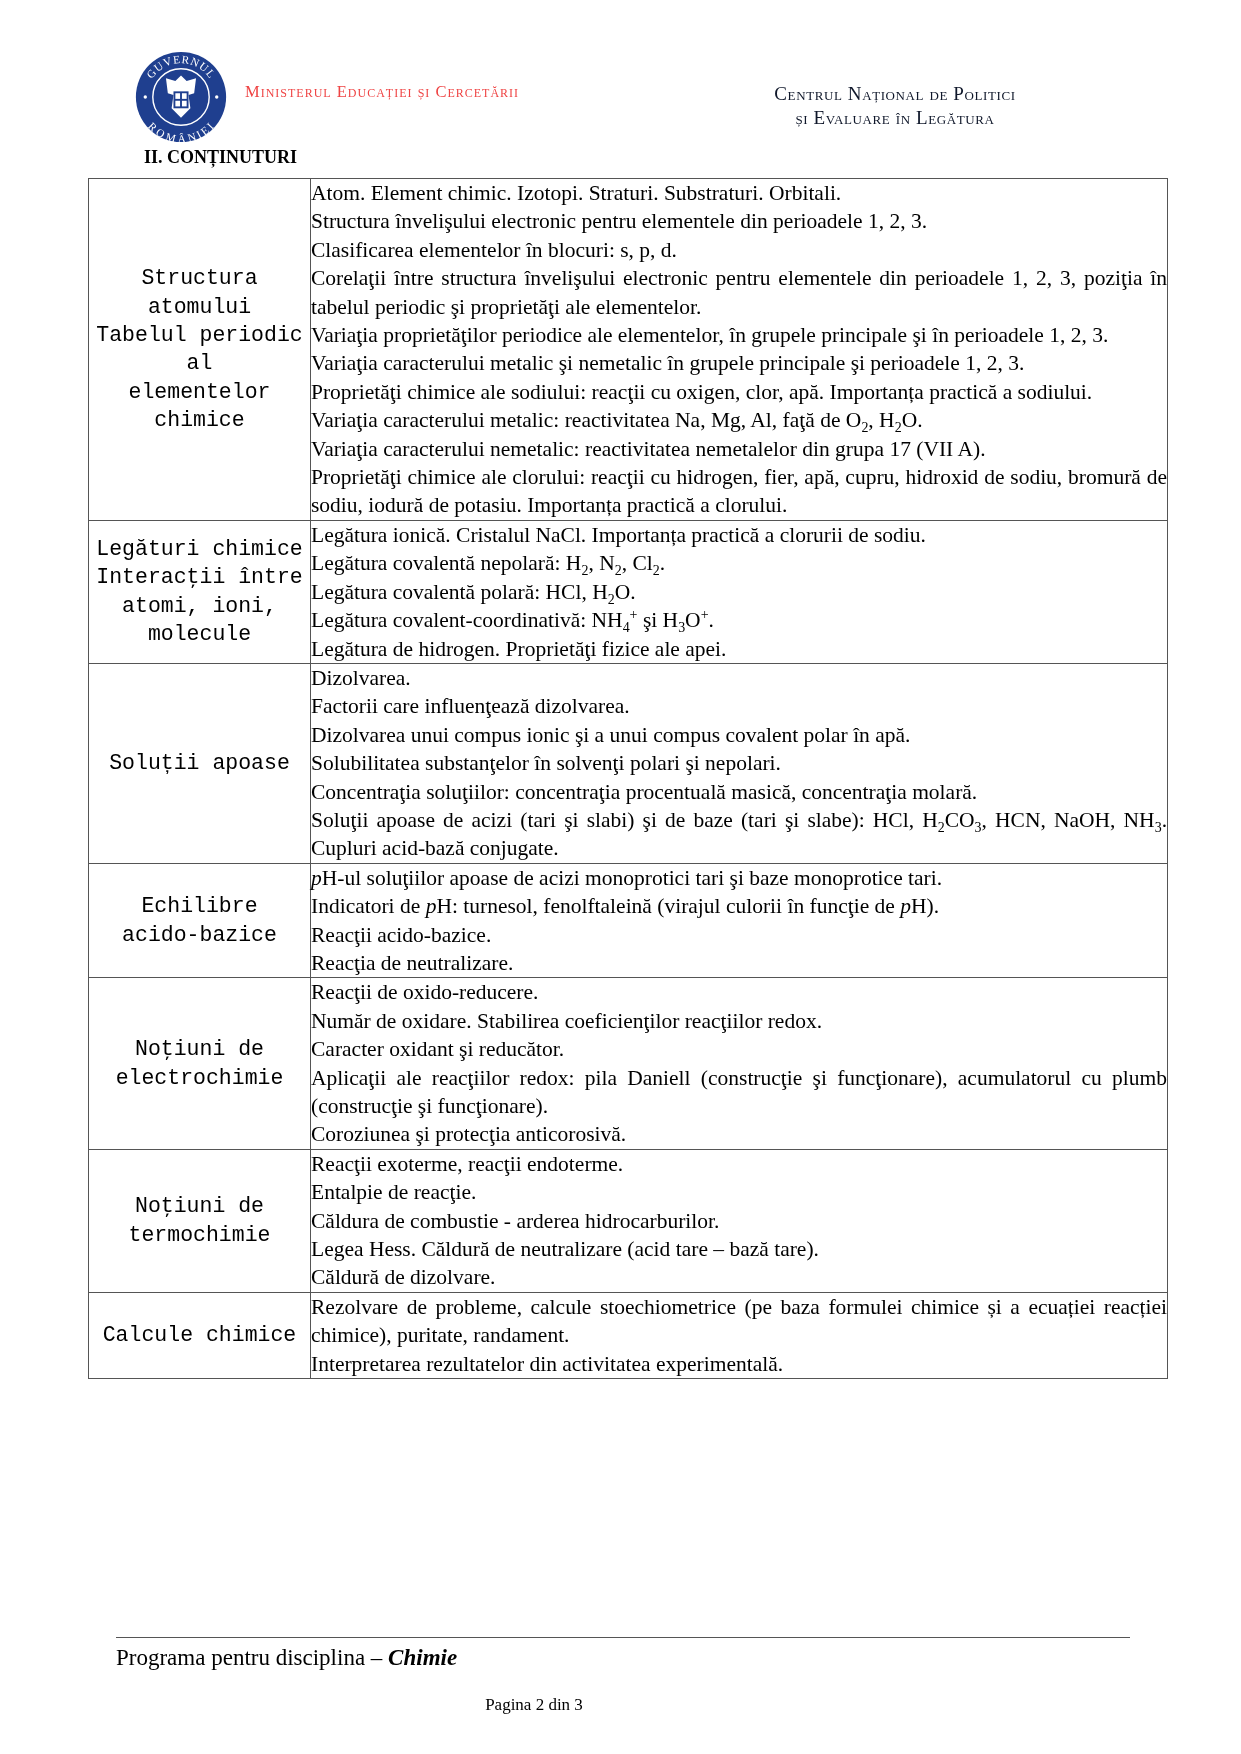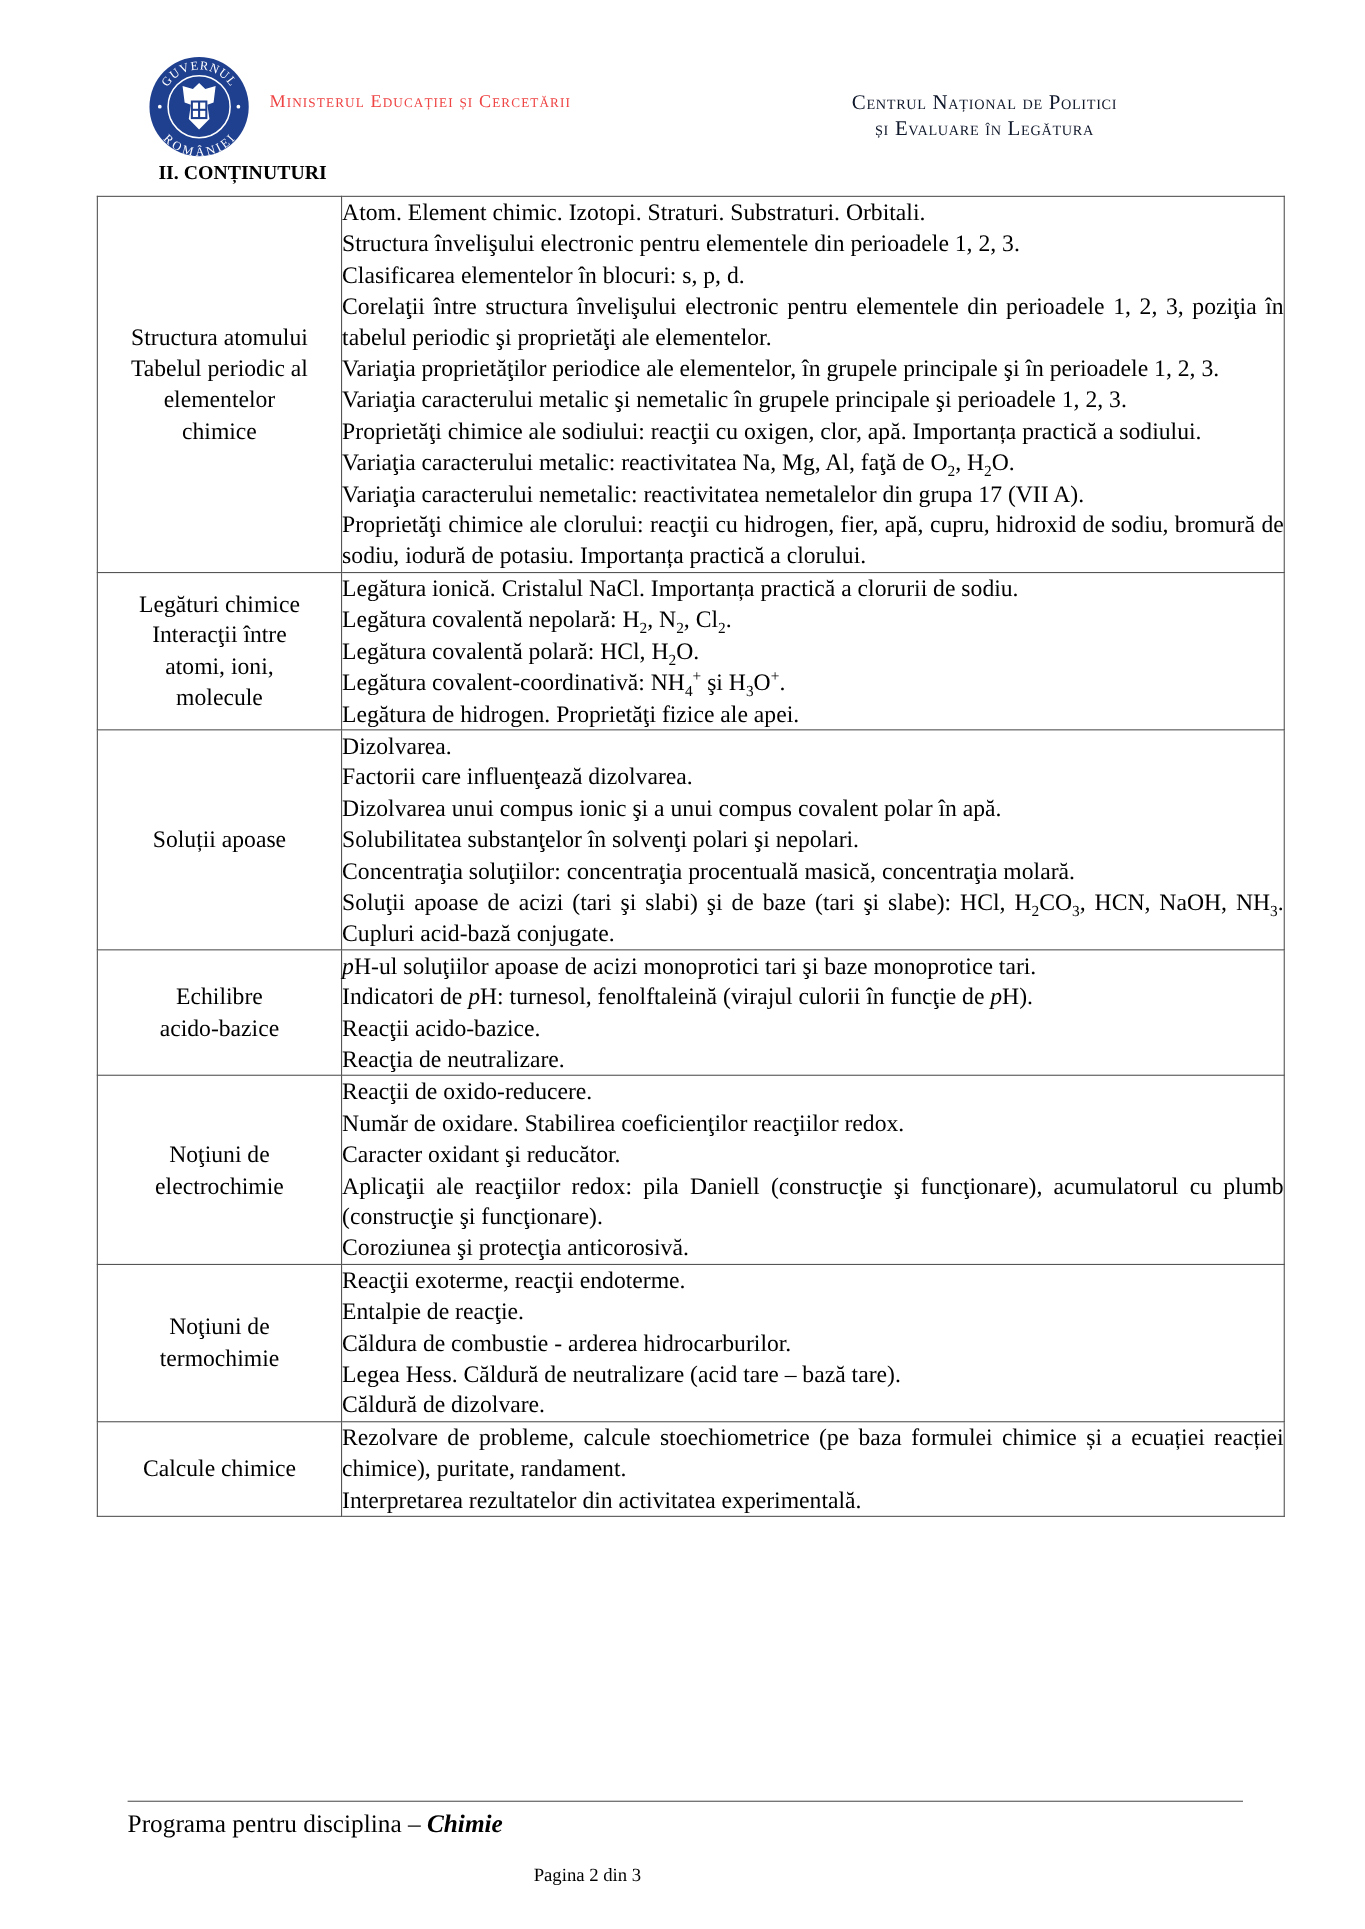--- a/index.html
+++ b/index.html
@@ -7,21 +7,21 @@
          font-family:"Liberation Serif","DejaVu Serif",serif; color:#000; }
   .header { position:absolute; left:0; top:0; width:1241px; height:160px; }
   .logo { position:absolute; left:134px; top:50px; width:94px; height:94px; }
   .ministry { position:absolute; left:245px; top:82px; font-size:16.5px; color:#ef4444;
               font-variant:small-caps; letter-spacing:1px; white-space:nowrap; }
   .cnpee { position:absolute; left:700px; top:82px; width:390px; text-align:center;
            color:#0f172a; font-variant:small-caps; font-size:19px; line-height:24px; letter-spacing:0.6px; }
   .section-title { position:absolute; left:100px; top:147px; font-weight:bold; font-size:18px; white-space:nowrap;margin-left:44px; }
   table.content { position:absolute; left:88px; top:178px; width:1080px; border-collapse:collapse; }
   table.content td { border:1.5px solid #555; vertical-align:middle; padding:0; font-size:21.5px; line-height:28.4px; }
-  td.topic { width:221px; text-align:center; padding:0 4px; }
+  td.topic { width:221px; text-align:center; padding:0 4px;font-family:Liberation Mono, monospace; }
   td.items { padding:0 8px 0 9px; text-align:justify; }
   .item-line { display:block; text-align:justify; }
   sub, sup { font-size:65%; line-height:0; }
   .footer-rule { position:absolute; left:116px; top:1637px; width:1014px; height:0; border-top:1.5px solid #555; }
   .footer { position:absolute; left:116px; top:1646px; font-size:23px; line-height:24px; }
   .footer .subj { font-style:italic; font-weight:bold; }
   .footer .exam { font-style:italic; font-weight:bold; }
   .page-num { position:absolute; left:0; width:1068px; text-align:center; top:1695px; font-size:17px; }
 </style>
 </head>

